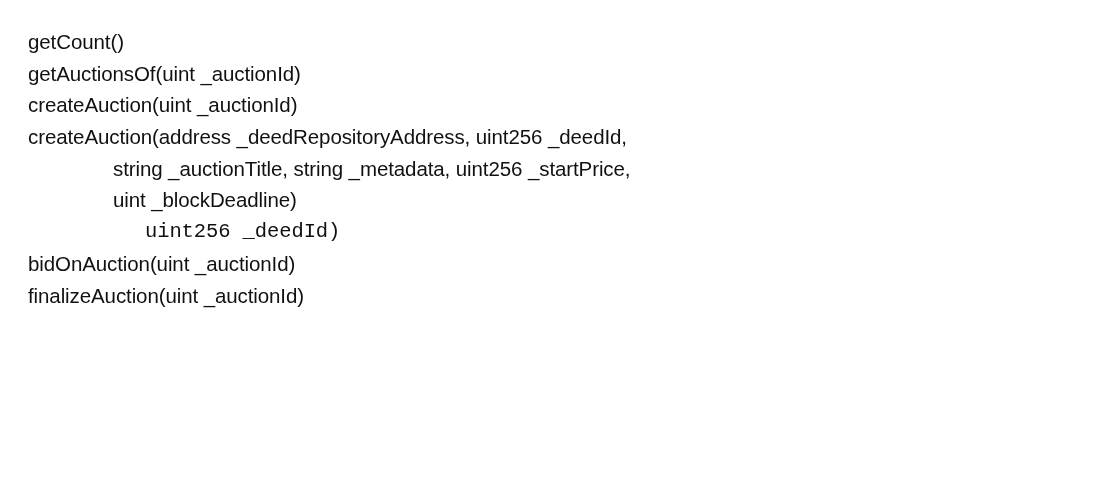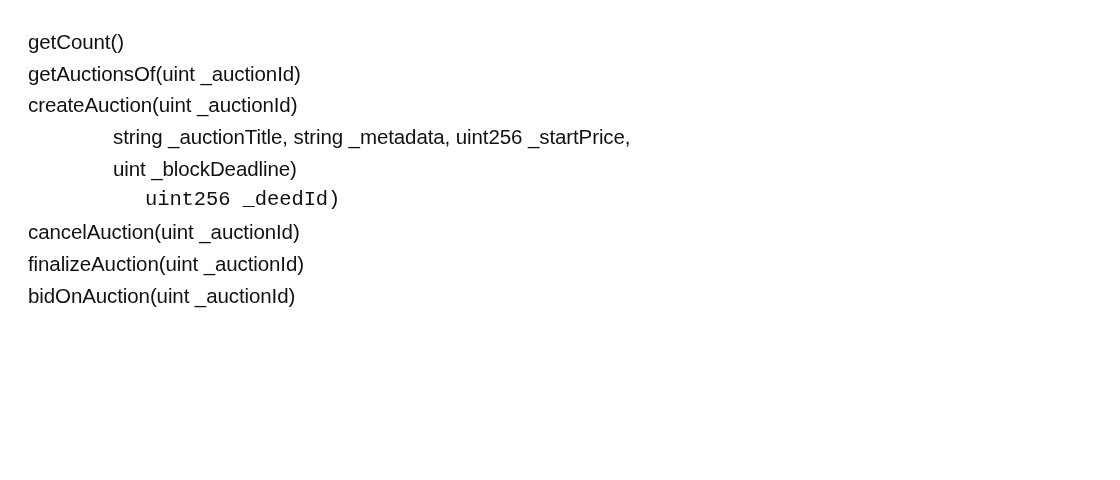--- a/index.html
+++ b/index.html
@@ -34,20 +34,20 @@
   .code-line.indent-2 { padding-left: 117px; font-family: Liberation Mono, monospace; }
 </style>
 </head>
 <body>
 
 <div class="canvas">
   <div class="function-list" id="function-list">
       <div class="code-line indent-0">getCount()</div>
       <div class="code-line indent-0">getAuctionsOf(uint _auctionId)</div>
       <div class="code-line indent-0">createAuction(uint _auctionId)</div>
+      <div class="code-line indent-0">createAuction(address _deedRepositoryAddress, uint256 _deedId,</div>
       <div class="code-line indent-1">string _auctionTitle, string _metadata, uint256 _startPrice,</div>
       <div class="code-line indent-1">uint _blockDeadline)</div>
       <div class="code-line indent-2">uint256 _deedId)</div>
-      <div class="code-line indent-0">cancelAuction(uint _auctionId)</div>
+      <div class="code-line indent-0">bidOnAuction(uint _auctionId)</div>
       <div class="code-line indent-0">finalizeAuction(uint _auctionId)</div>
-      <div class="code-line indent-0">bidOnAuction(uint _auctionId)</div>
     </div>
 </div>
 
 </body></html>

